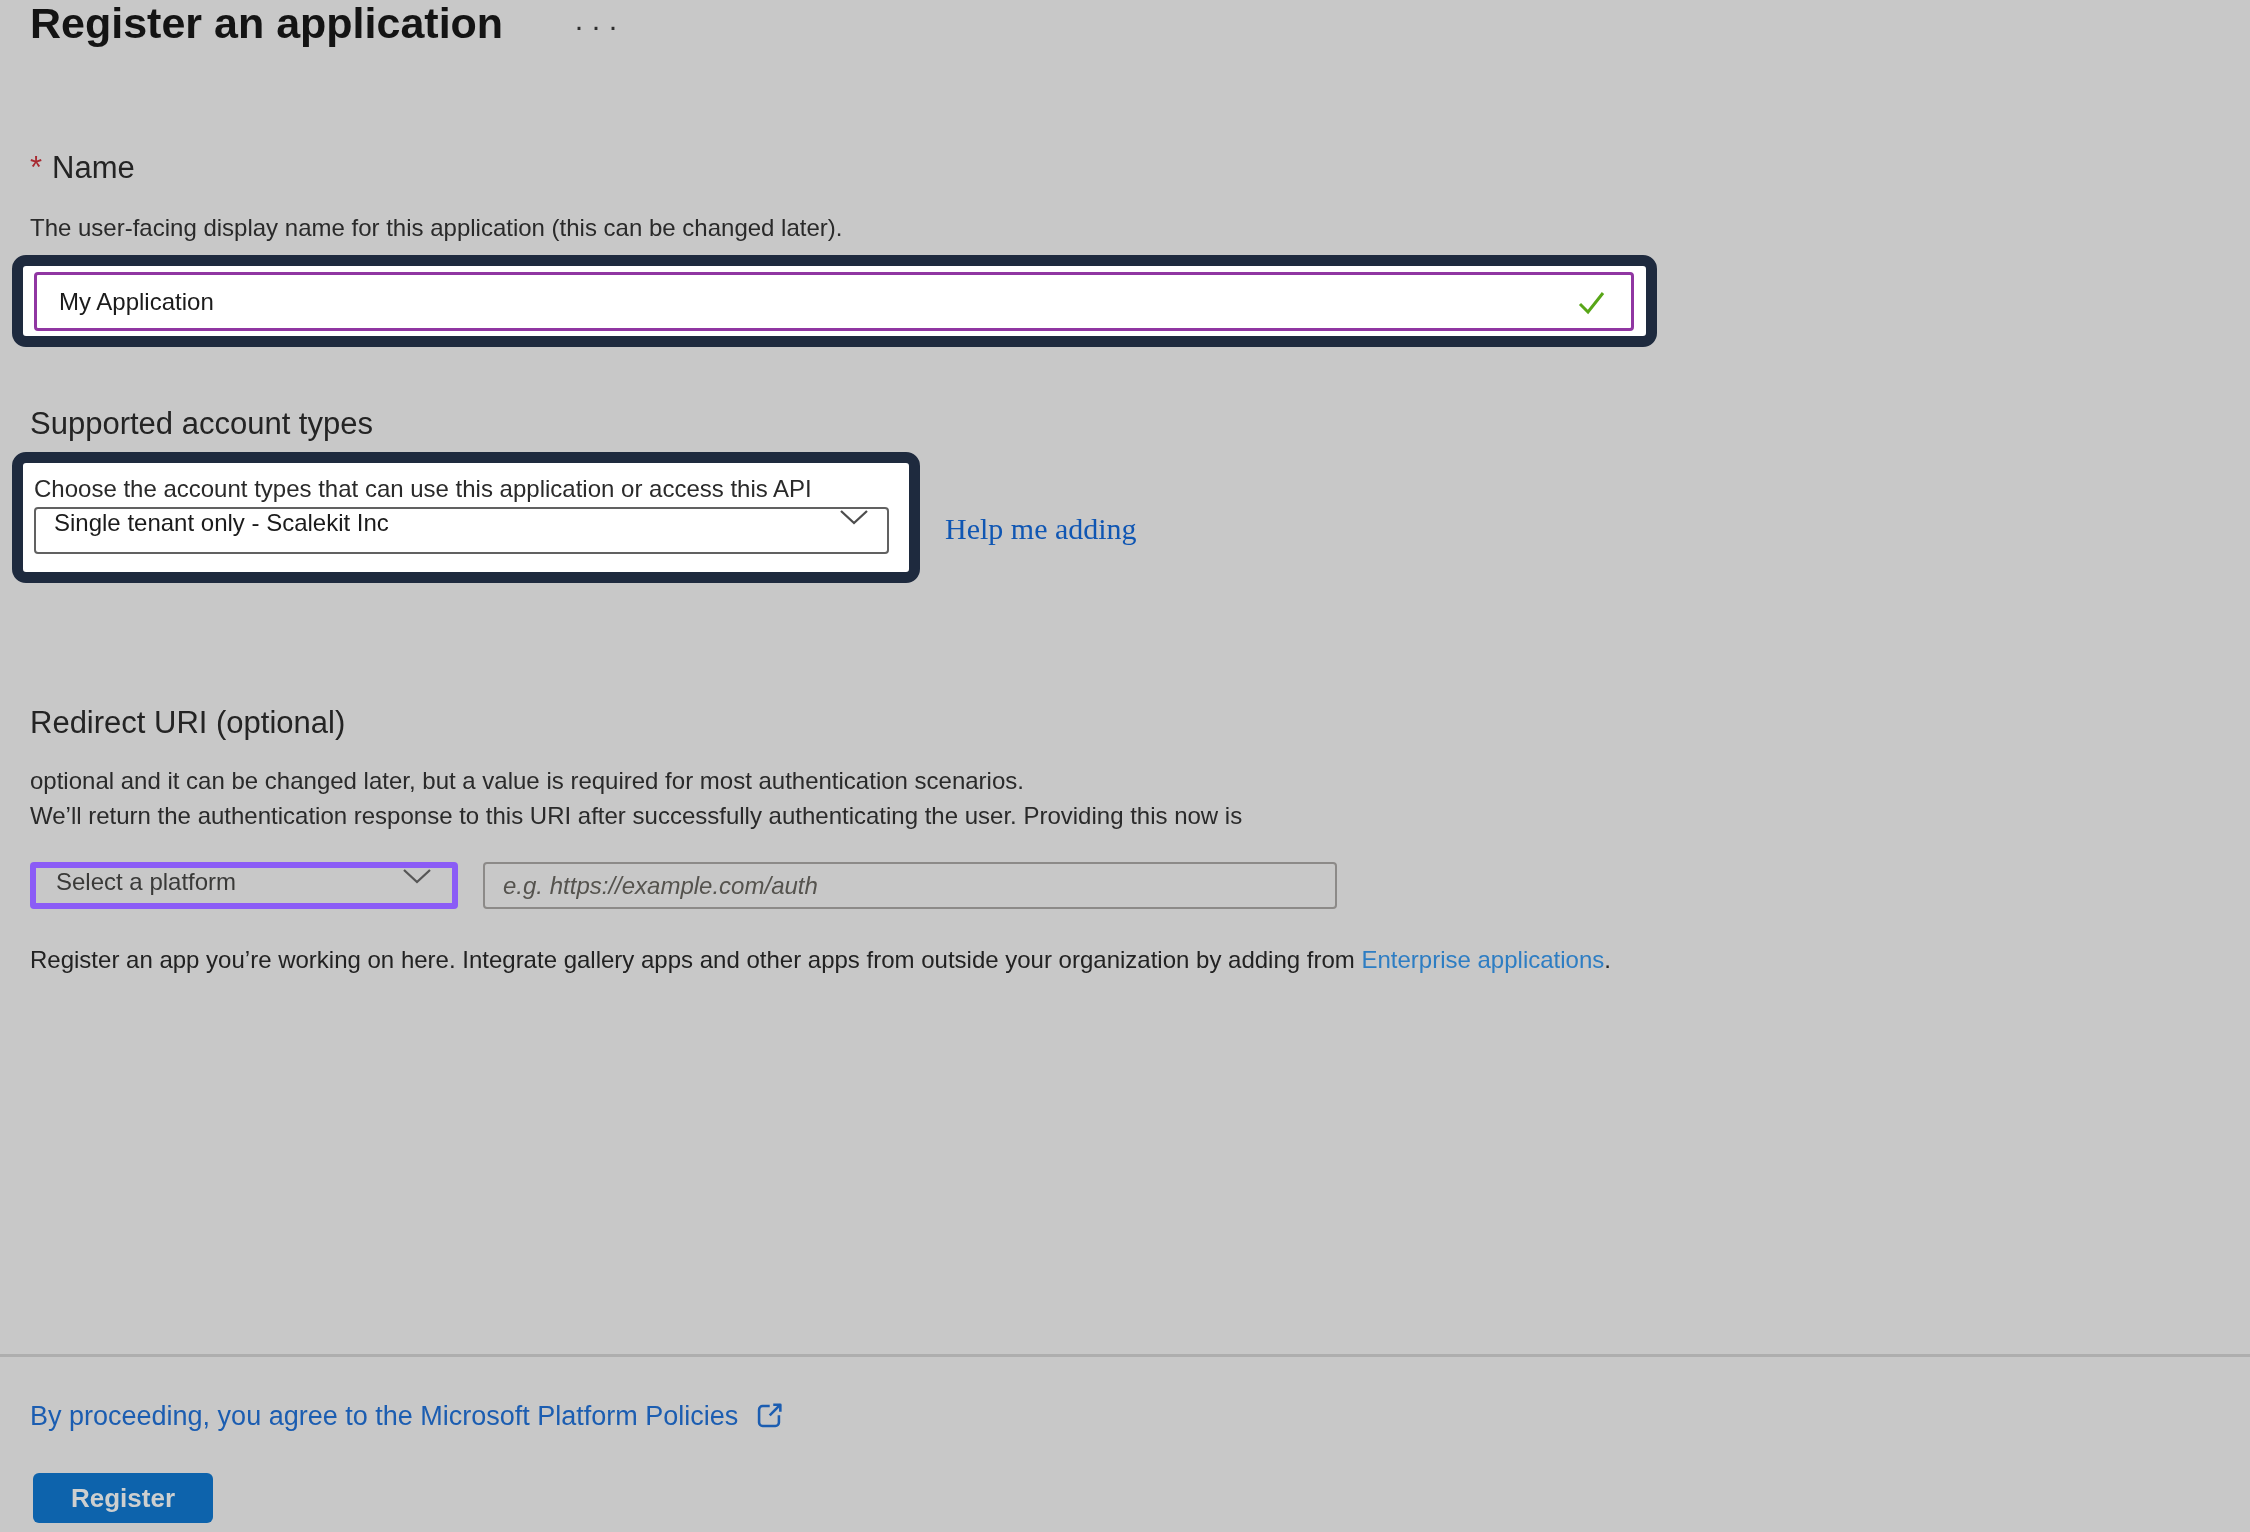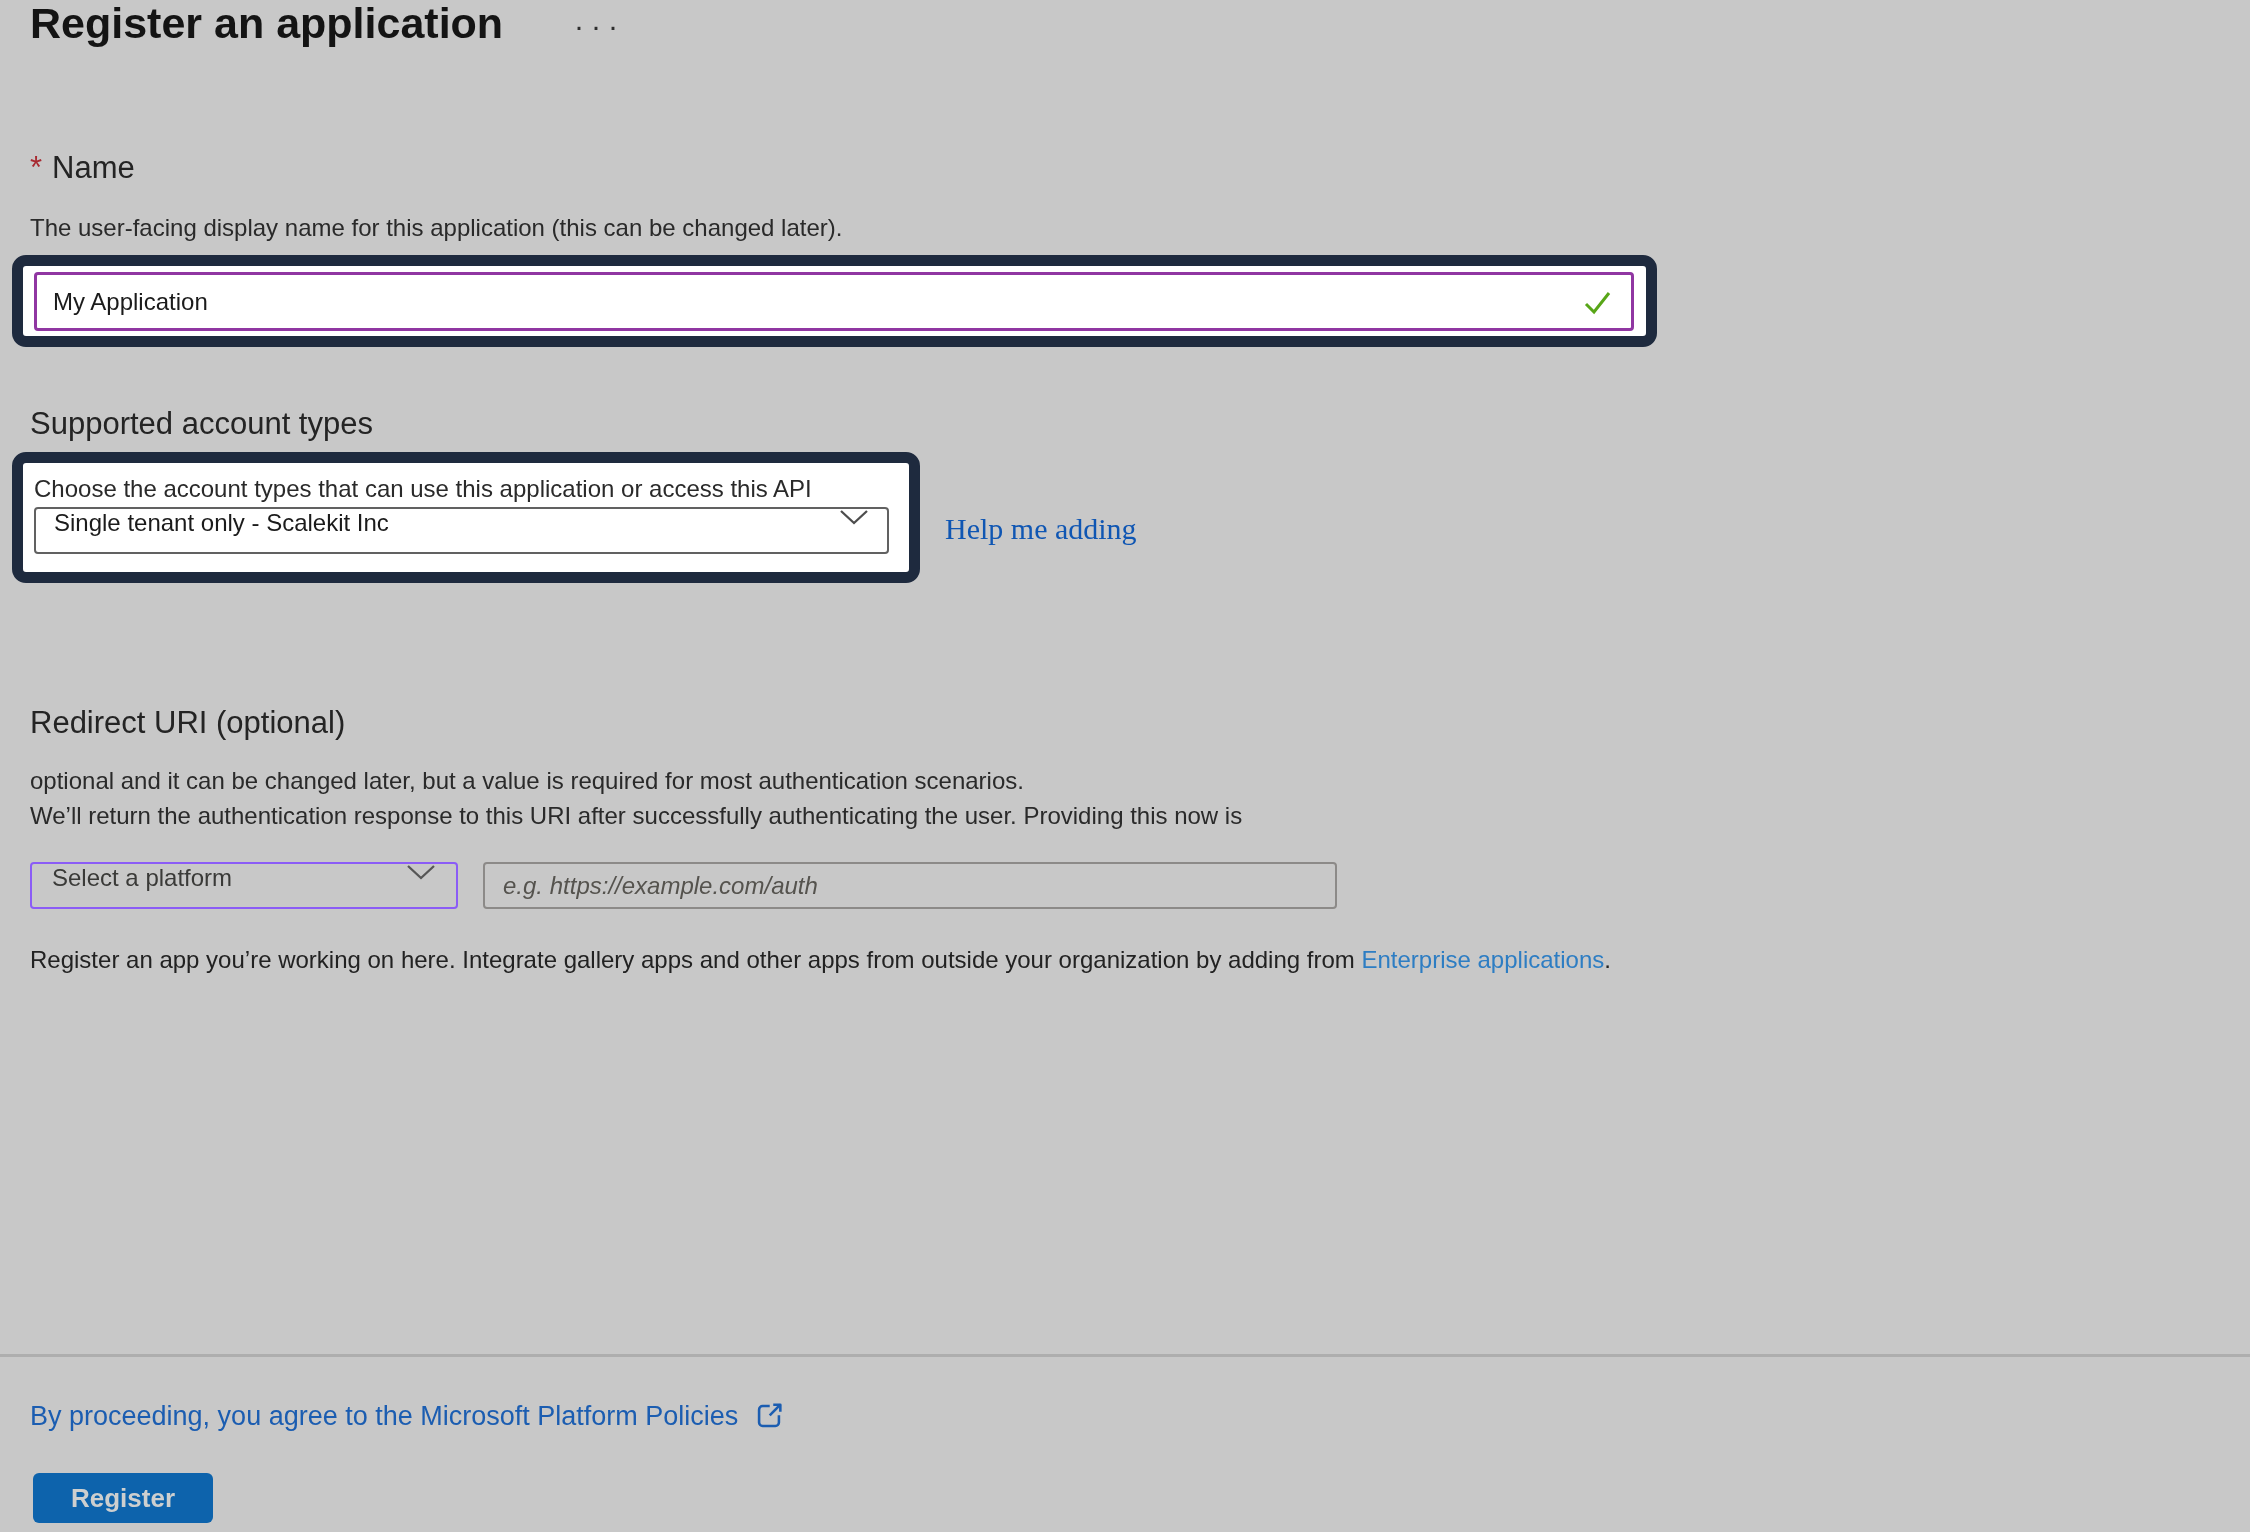--- a/index.html
+++ b/index.html
@@ -39,21 +39,21 @@
   }
   .hl-name { left:12px; top:255px; width:1645px; height:92px; }
   .hl-account { left:12px; top:452px; width:908px; height:131px; }
 
   
   .name-field {
     left:34px; top:272px; width:1600px; height:59px;
     background:#ffffff;
     border:3px solid #9036a2; border-radius:4px;
     display:flex; align-items:center;
-    padding:0 16px;
+    padding:0 22px;
   }
   .name-field input {
     flex:1; border:none; outline:none; background:transparent;
     font-family:"Liberation Sans", sans-serif;
     font-size:24px; color:#1b1b1b;
   }
   .check-icon { flex:0 0 auto; margin-left:auto; }
 
   
   .account-question { left:34px; top:471px; width:860px; }
@@ -74,21 +74,21 @@
     font-family:"Liberation Serif", serif;
     font-size:30px; color:#0f56b3;
     text-decoration:none; cursor:pointer;
   }
 
   
   .redirect-heading { left:30px; top:705px; }
   .redirect-desc { left:30px; top:763px; width:1400px; }
   .dd-platform {
     left:30px; top:862px; width:428px; height:47px;
-    background:transparent; border:2px solid #8b5cf6; color:#3a3a38;
+    background:transparent; border:6px solid #8b5cf6; color:#3a3a38;
     padding:0 20px;
   }
   .uri-input {
     left:483px; top:862px; width:854px; height:47px;
     background:transparent; border:2px solid #8c8a88; border-radius:4px;
     font-family:"Liberation Sans", sans-serif;
     font-size:24px; color:#2a2a2a; padding:0 18px; outline:none;font-style:italic;
   }
   .uri-input::placeholder { color:#55534e; opacity:1; }
   .enterprise-line { left:30px; top:946px; font-size:24px; color:#222222; }

